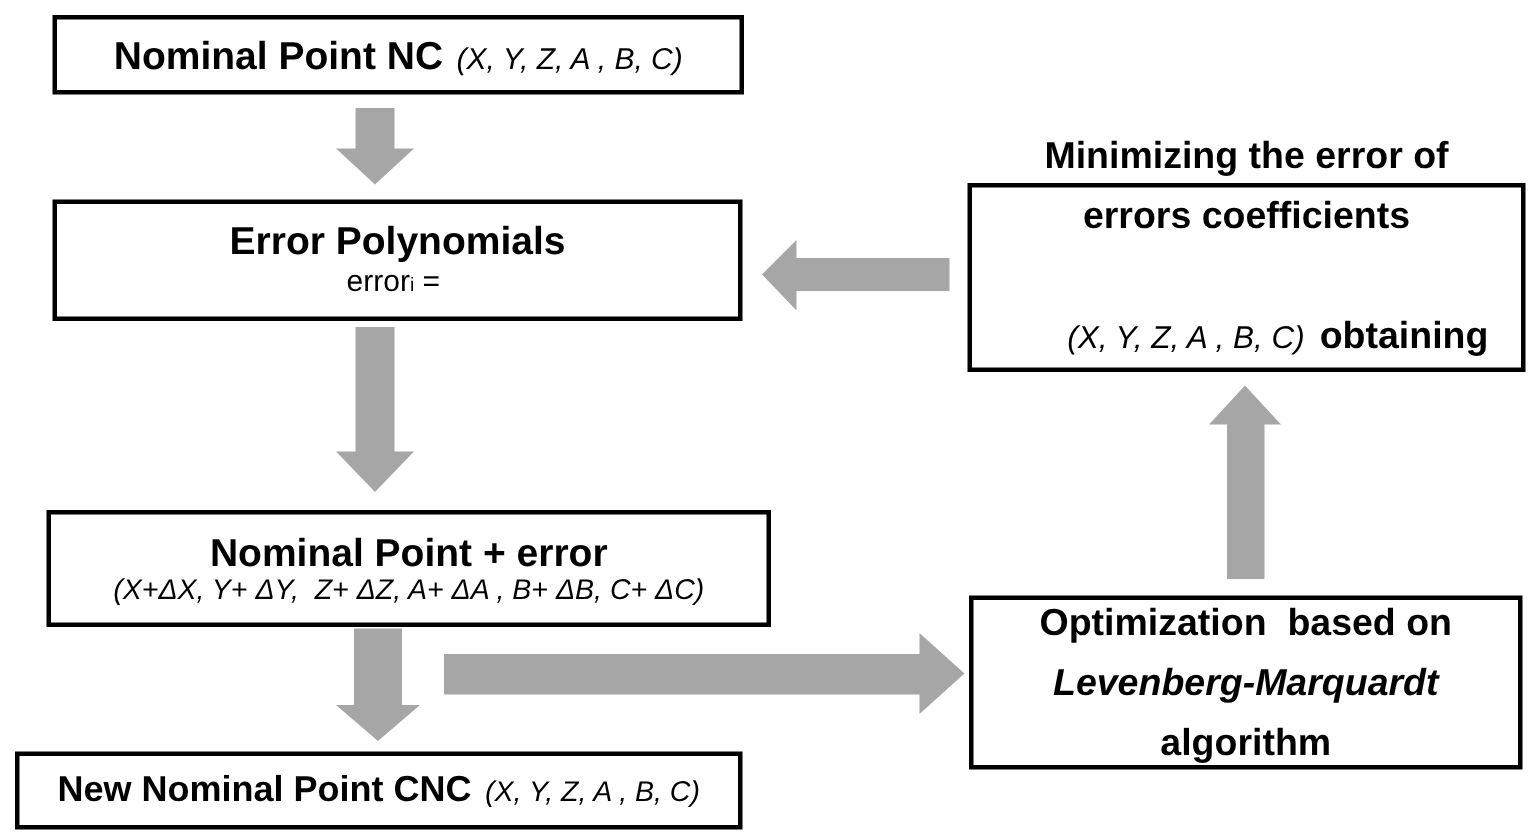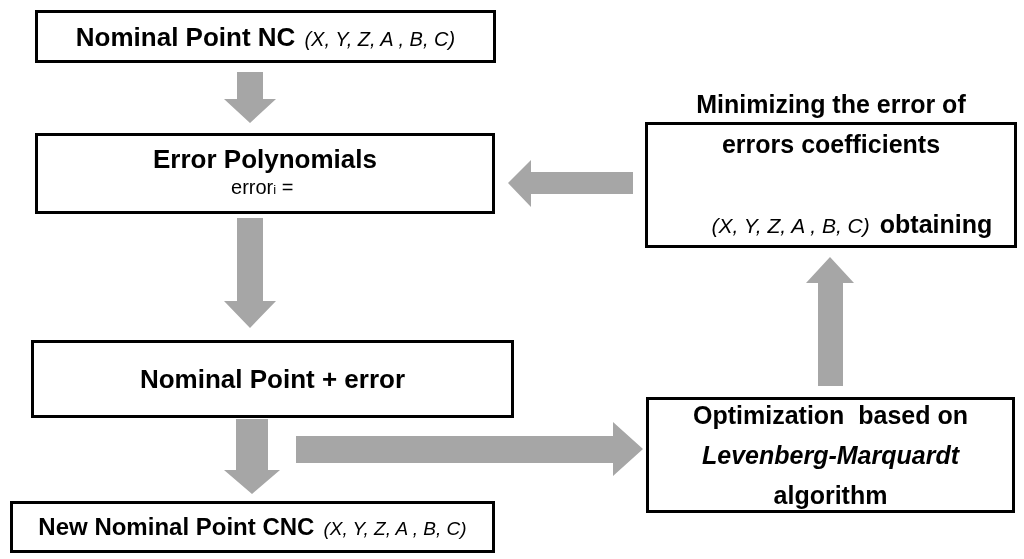--- a/index.html
+++ b/index.html
@@ -122,20 +122,21 @@
 
   <div class="box b2">
     <div class="title">Error Polynomials</div>
     <div class="formula row">
       <span>error</span><sub>i</sub><span> = </span>
     </div>
   </div>
 
   <div class="box b3">
     <div class="title">Nominal Point + error</div>
+    <div class="params-sm">(X+ΔX, Y+ ΔY,  Z+ ΔZ, A+ ΔA , B+ ΔB, C+ ΔC)</div>
   </div>
 
   <div class="box b4">
     <div class="row">
       <span class="title-sm">New Nominal Point CNC</span>
       <span class="params-sm gap">(X, Y, Z, A , B, C)</span>
     </div>
   </div>
 
   <div class="box b5">

